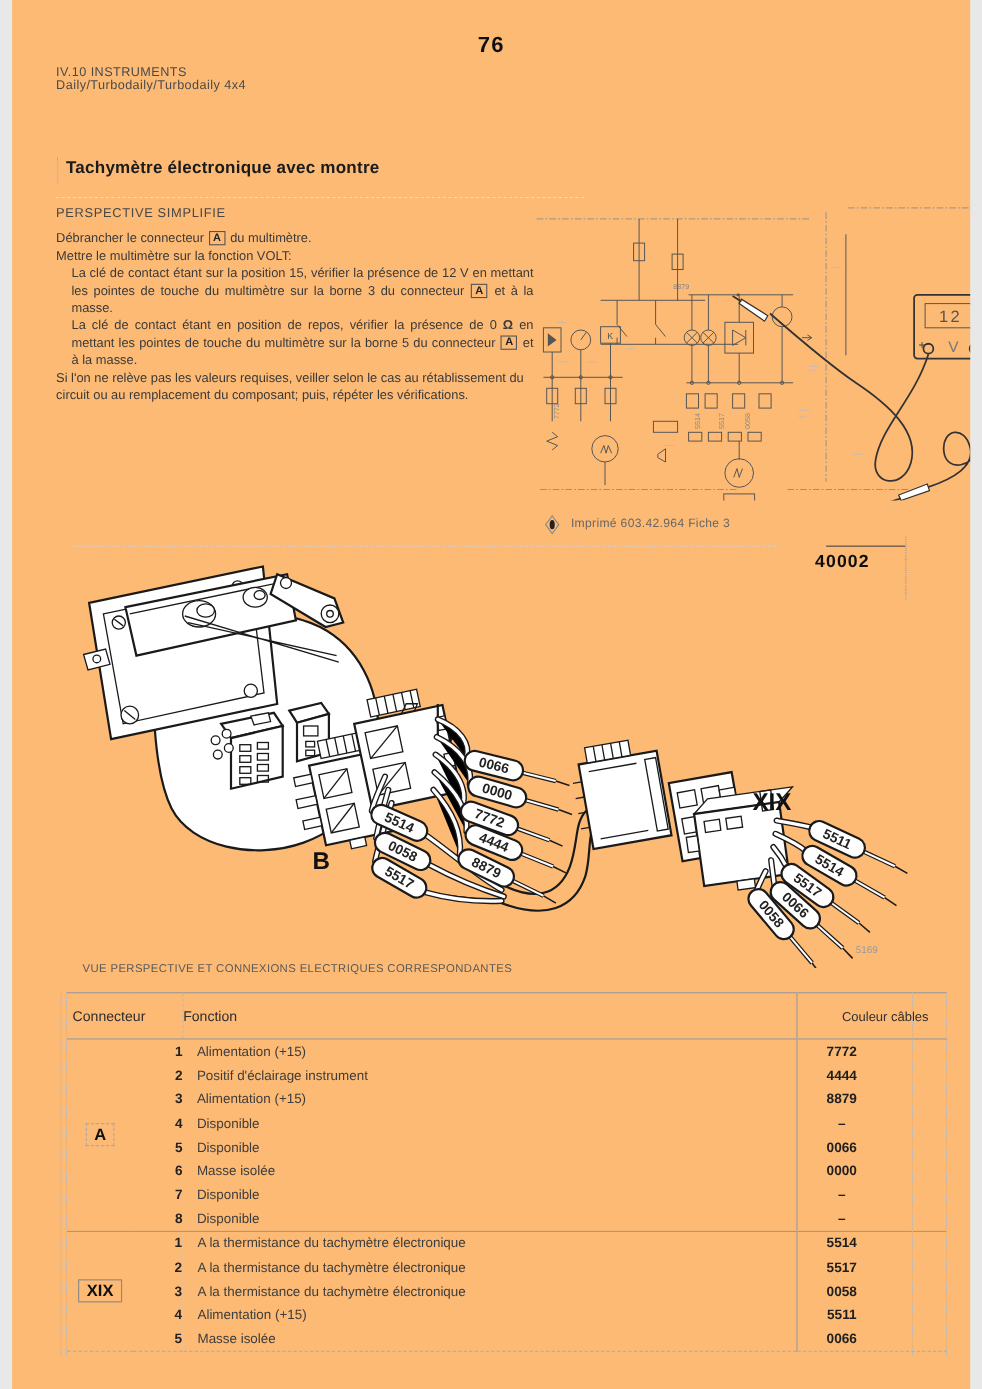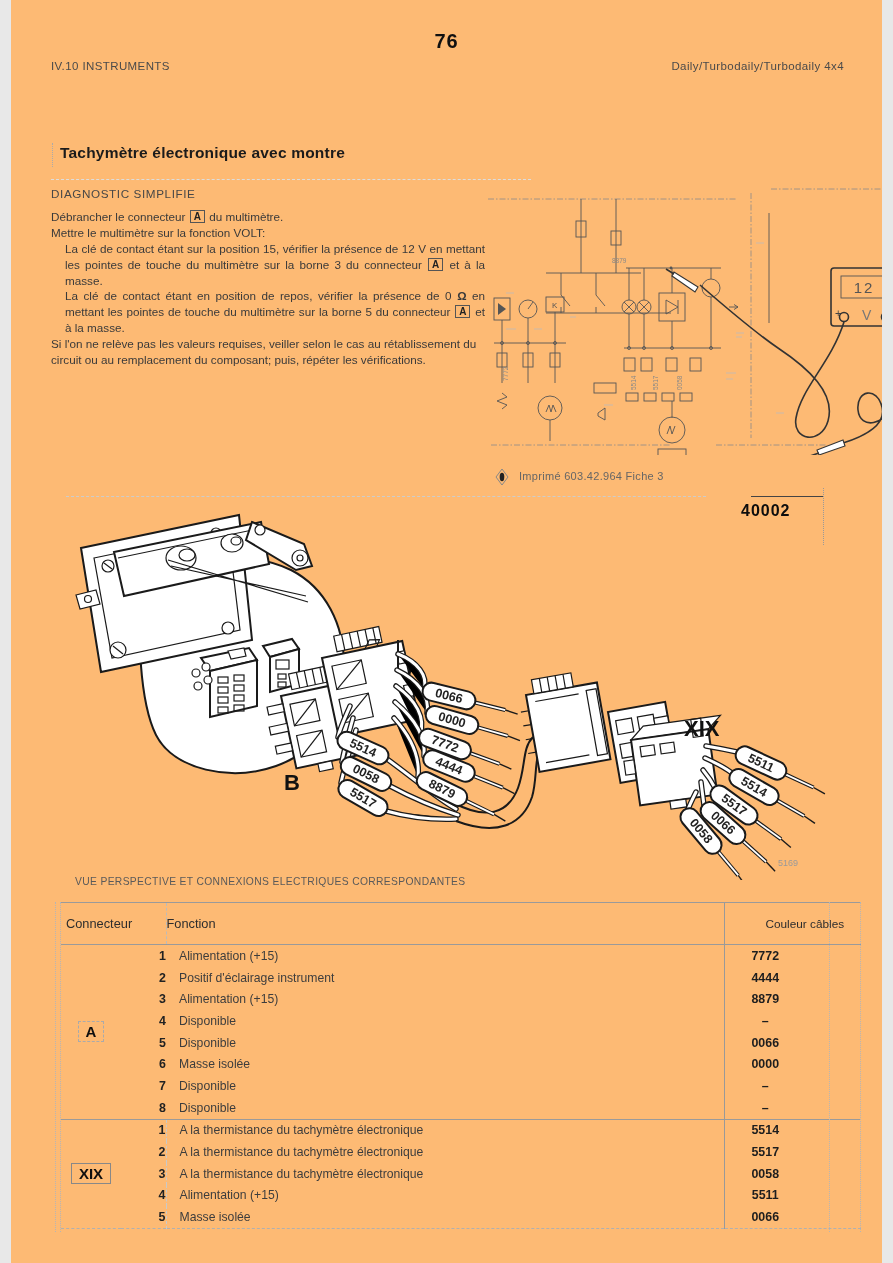--- a/index.html
+++ b/index.html
@@ -4,21 +4,21 @@
 <style>
   html,body{margin:0;padding:0;background:#e8e8e8;}
   .page{position:relative;width:871px;height:1263px;background:#fdba74;overflow:hidden;
         font-family:"Liberation Sans",sans-serif;color:#2f2f2f;margin:0 auto;}
   .abs{position:absolute;}
 
   
   .page-number{left:0;right:0;top:30px;text-align:center;font-size:20px;font-weight:bold;
                letter-spacing:1px;color:#101010;}
   .header-row{left:40px;right:38px;top:60px;display:flex;justify-content:space-between;
-              font-size:11.5px;color:#4a4a4a;letter-spacing:.4px;}
+              font-size:11.5px;color:#4a4a4a;letter-spacing:.4px;flex-direction:column;}
 
   
   .title{left:49px;top:144px;font-size:15.5px;font-weight:bold;color:#1b1b1b;letter-spacing:.2px;}
   .title-tick{left:41px;top:143px;height:24px;border-left:1px dotted #aaa;}
   .rule-soft{border-top:1px dashed #ddd;}
 
   
   .diag{left:40px;top:186px;width:434px;font-size:11.7px;line-height:15.9px;color:#3a3a3a;}
   .diag-heading{margin-bottom:7px;letter-spacing:.6px;color:#474747;}
   .para{margin:0;}
@@ -90,21 +90,21 @@
   <div class="abs header-row">
     <span>IV.10   INSTRUMENTS</span>
     <span>Daily/Turbodaily/Turbodaily 4x4</span>
   </div>
 
   <div class="abs title-tick"></div>
   <div class="abs title">Tachymètre électronique avec montre</div>
   <div class="abs rule-soft" style="left:40px;top:179px;width:480px;"></div>
 
   <div class="abs diag">
-    <div class="diag-heading">DIAGNOSTIC SIMPLIFIE</div>
+    <div class="diag-heading">PERSPECTIVE SIMPLIFIE</div>
     <div>
         <div class="para"><span>Débrancher le connecteur </span><span class="boxed">A</span><span> du multimètre.</span></div>
         <div class="para"><span>Mettre le multimètre sur la fonction VOLT:</span></div>
         <div class="para indent"><span>La clé de contact étant sur la position 15, vérifier la présence de 12 V en mettant les pointes de touche du multimètre sur la borne 3 du connecteur </span><span class="boxed">A</span><span> et à la masse.</span></div>
         <div class="para indent"><span>La clé de contact étant en position de repos, vérifier la présence de 0 </span><span class="bseg">Ω</span><span> en mettant les pointes de touche du multimètre sur la borne 5 du connecteur </span><span class="boxed">A</span><span> et à la masse.</span></div>
         <div class="para"><span>Si l'on ne relève pas les valeurs requises, veiller selon le cas au rétablissement du circuit ou au remplacement du composant; puis, répéter les vérifications.</span></div>
       </div>
   </div>
 
   <svg class="abs" style="left:475px;top:183px;" width="415" height="272" viewBox="0 0 415 272">

